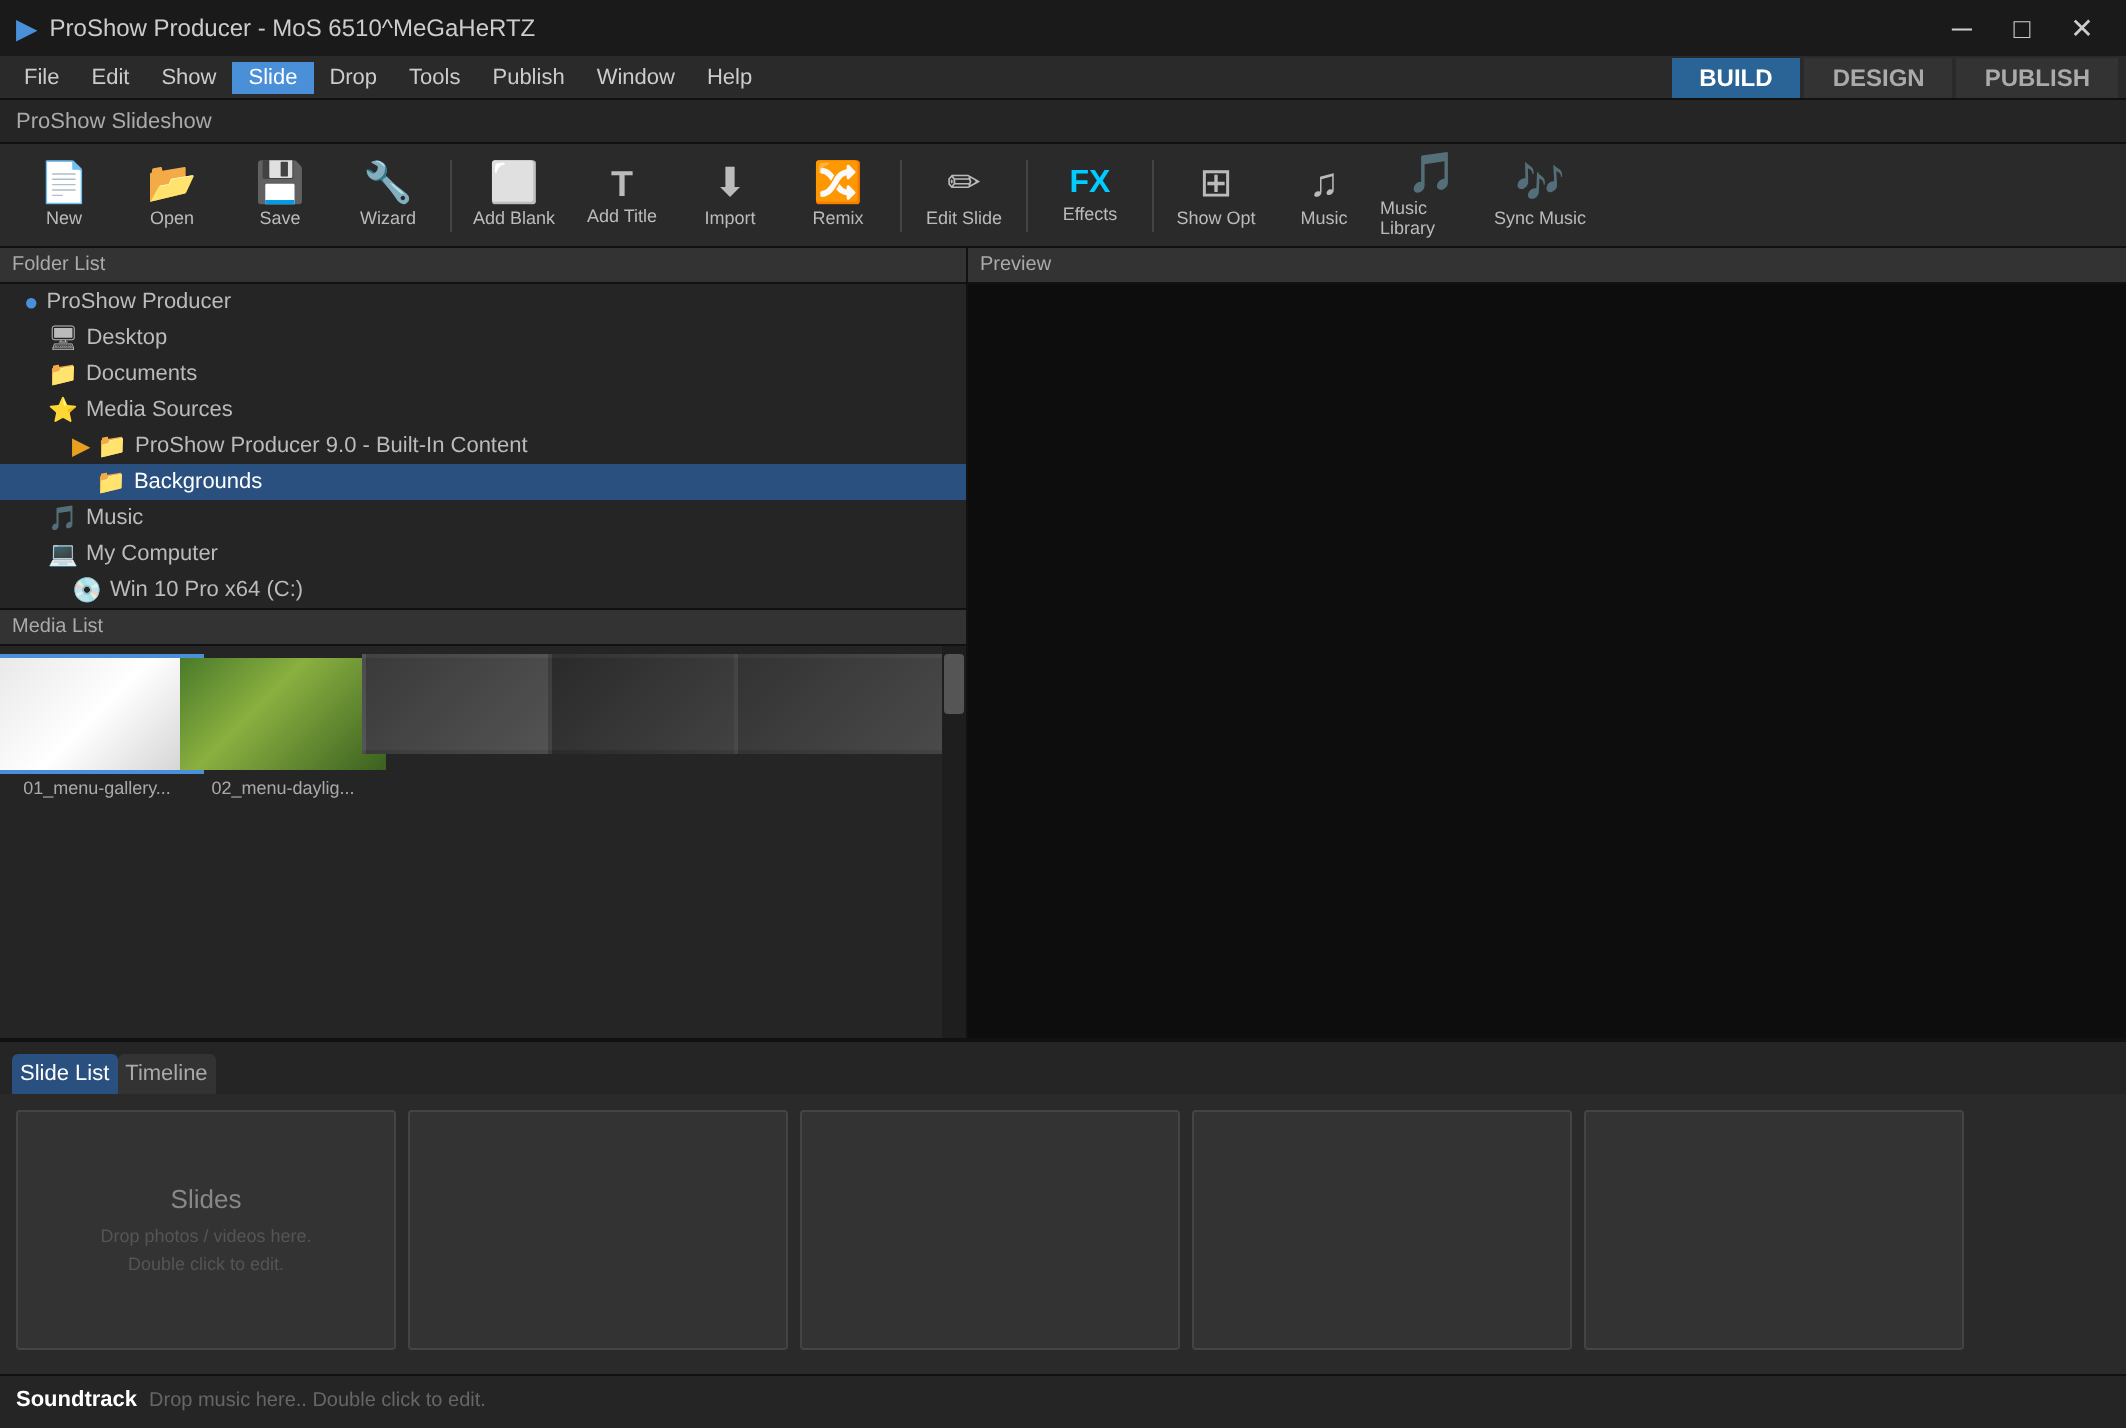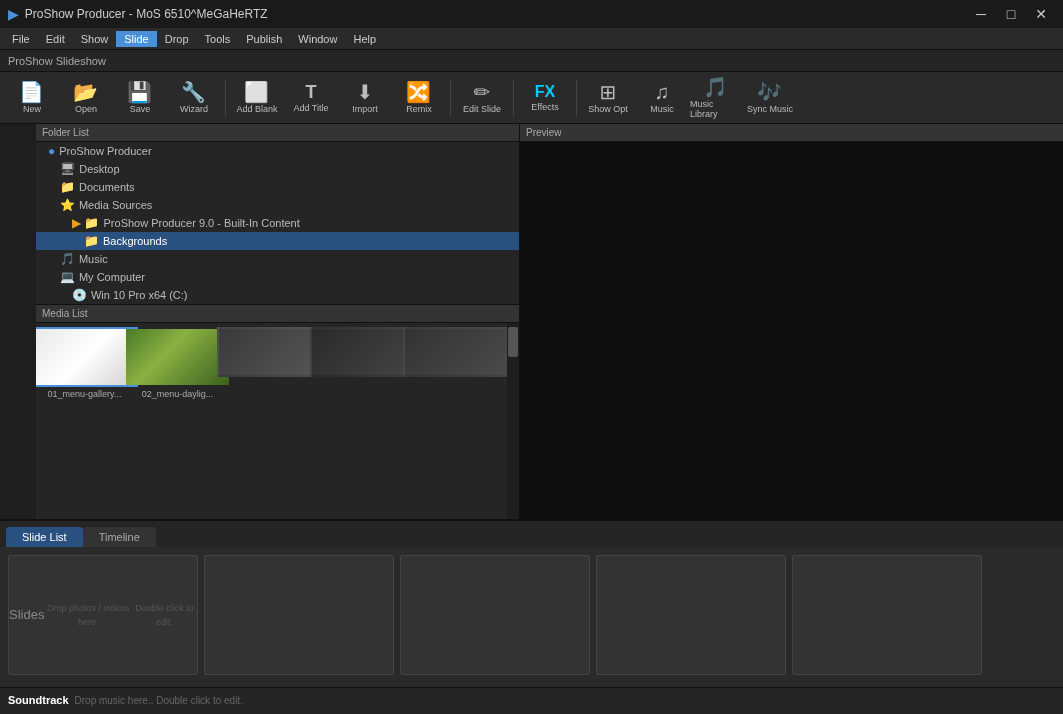--- a/index.html
+++ b/index.html
@@ -65,25 +65,25 @@
     #preview-controls { background: #2a2a2a; padding: 6px 8px; display: flex; flex-direction: column; gap: 4px; border-top: 1px solid #111; }
     #preview-seekbar { height: 6px; background: #444; border-radius: 2px; position: relative; }
     #preview-seekbar-fill { height: 100%; width: 0%; background: #4a90d9; border-radius: 2px; }
     #preview-seekbar-thumb { width: 8px; height: 8px; background: #ccc; border-radius: 50%; position: absolute; top: -1px; left: 0; }
     #preview-buttons { display: flex; align-items: center; gap: 4px; }
     .preview-btn { background: transparent; border: none; color: #bbb; cursor: pointer; font-size: 14px; padding: 2px 4px; }
 
     
     #bottom-section { position: absolute; bottom: 0; left: 0; right: 0; height: 195px; background: #252525; border-top: 2px solid #111; }
     #slide-tabs { display: flex; gap: 0; padding: 6px 6px 0; }
-    .slide-tab { padding: 4px 16px; cursor: pointer; font-size: 11px; border-radius: 3px 3px 0 0; }
+    .slide-tab { padding: 4px 4px; cursor: pointer; font-size: 11px; border-radius: 3px 3px 0 0; }
     .slide-tab.active { background: #2a5080; color: #fff; }
     .slide-tab.inactive { background: #333; color: #aaa; }
     #slide-area { background: #2a2a2a; margin: 0; height: 140px; display: flex; align-items: flex-start; padding: 8px; gap: 6px; position: relative; }
-    .slide-slot { width: 190px; height: 120px; background: #333; border: 1px solid #444; border-radius: 2px; flex-shrink: 0; display: flex; align-items: center; justify-content: center; flex-direction: row; }
+    .slide-slot { width: 190px; height: 120px; background: #333; border: 1px solid #444; border-radius: 2px; flex-shrink: 0; display: flex; align-items: center; justify-content: center; flex-direction: column; }
     .slide-slot.first { color: #666; font-size: 12px; text-align: center; line-height: 1.6; }
     #soundtrack-bar { background: #252525; height: 25px; display: flex; align-items: center; padding: 0 8px; border-top: 1px solid #111; gap: 6px; }
     #soundtrack-label { color: #fff; font-weight: bold; font-size: 11px; }
     #soundtrack-hint { color: #666; font-size: 10px; }
   </style>
 </head>
 <body>
 
 <div id="titlebar">
   <div id="titlebar-left">
@@ -100,20 +100,25 @@
 <div id="menubar">
   <span class="menu-item">File</span>
   <span class="menu-item">Edit</span>
   <span class="menu-item">Show</span>
   <span class="menu-item" style="background:#4a90d9; color:#fff;">Slide</span>
   <span class="menu-item">Drop</span>
   <span class="menu-item">Tools</span>
   <span class="menu-item">Publish</span>
   <span class="menu-item">Window</span>
   <span class="menu-item">Help</span>
+  <div id="build-design">
+    <button class="mode-btn build">BUILD</button>
+    <button class="mode-btn design">DESIGN</button>
+    <button class="mode-btn publish">PUBLISH</button>
+  </div>
 </div>
 
 <div id="app-titlebar">
   <span id="app-title">ProShow Slideshow</span>
 </div>
 
 <div id="toolbar">
   <div class="tool-btn">
     <span class="icon">📄</span>
     <span>New</span>
@@ -169,21 +174,21 @@
   <div class="tool-btn">
     <span class="icon">🎵</span>
     <span>Music Library</span>
   </div>
   <div class="tool-btn">
     <span class="icon">🎶</span>
     <span>Sync Music</span>
   </div>
 </div>
 
-<div id="main" style="position:relative;padding-left:36px;">
+<div id="main" style="position:relative;">
 
   <div id="left-panel">
 
     <div id="folder-section">
       <div id="folder-header">Folder List</div>
       <div id="folder-tree" style="overflow-y:auto; scrollbar-width:thin; scrollbar-color:#555 #1e1e1e;">
         <div class="tree-item tree-indent-1">
           <span class="tree-icon" style="color:#4a90d9;">●</span>
           <span>ProShow Producer</span>
         </div>

